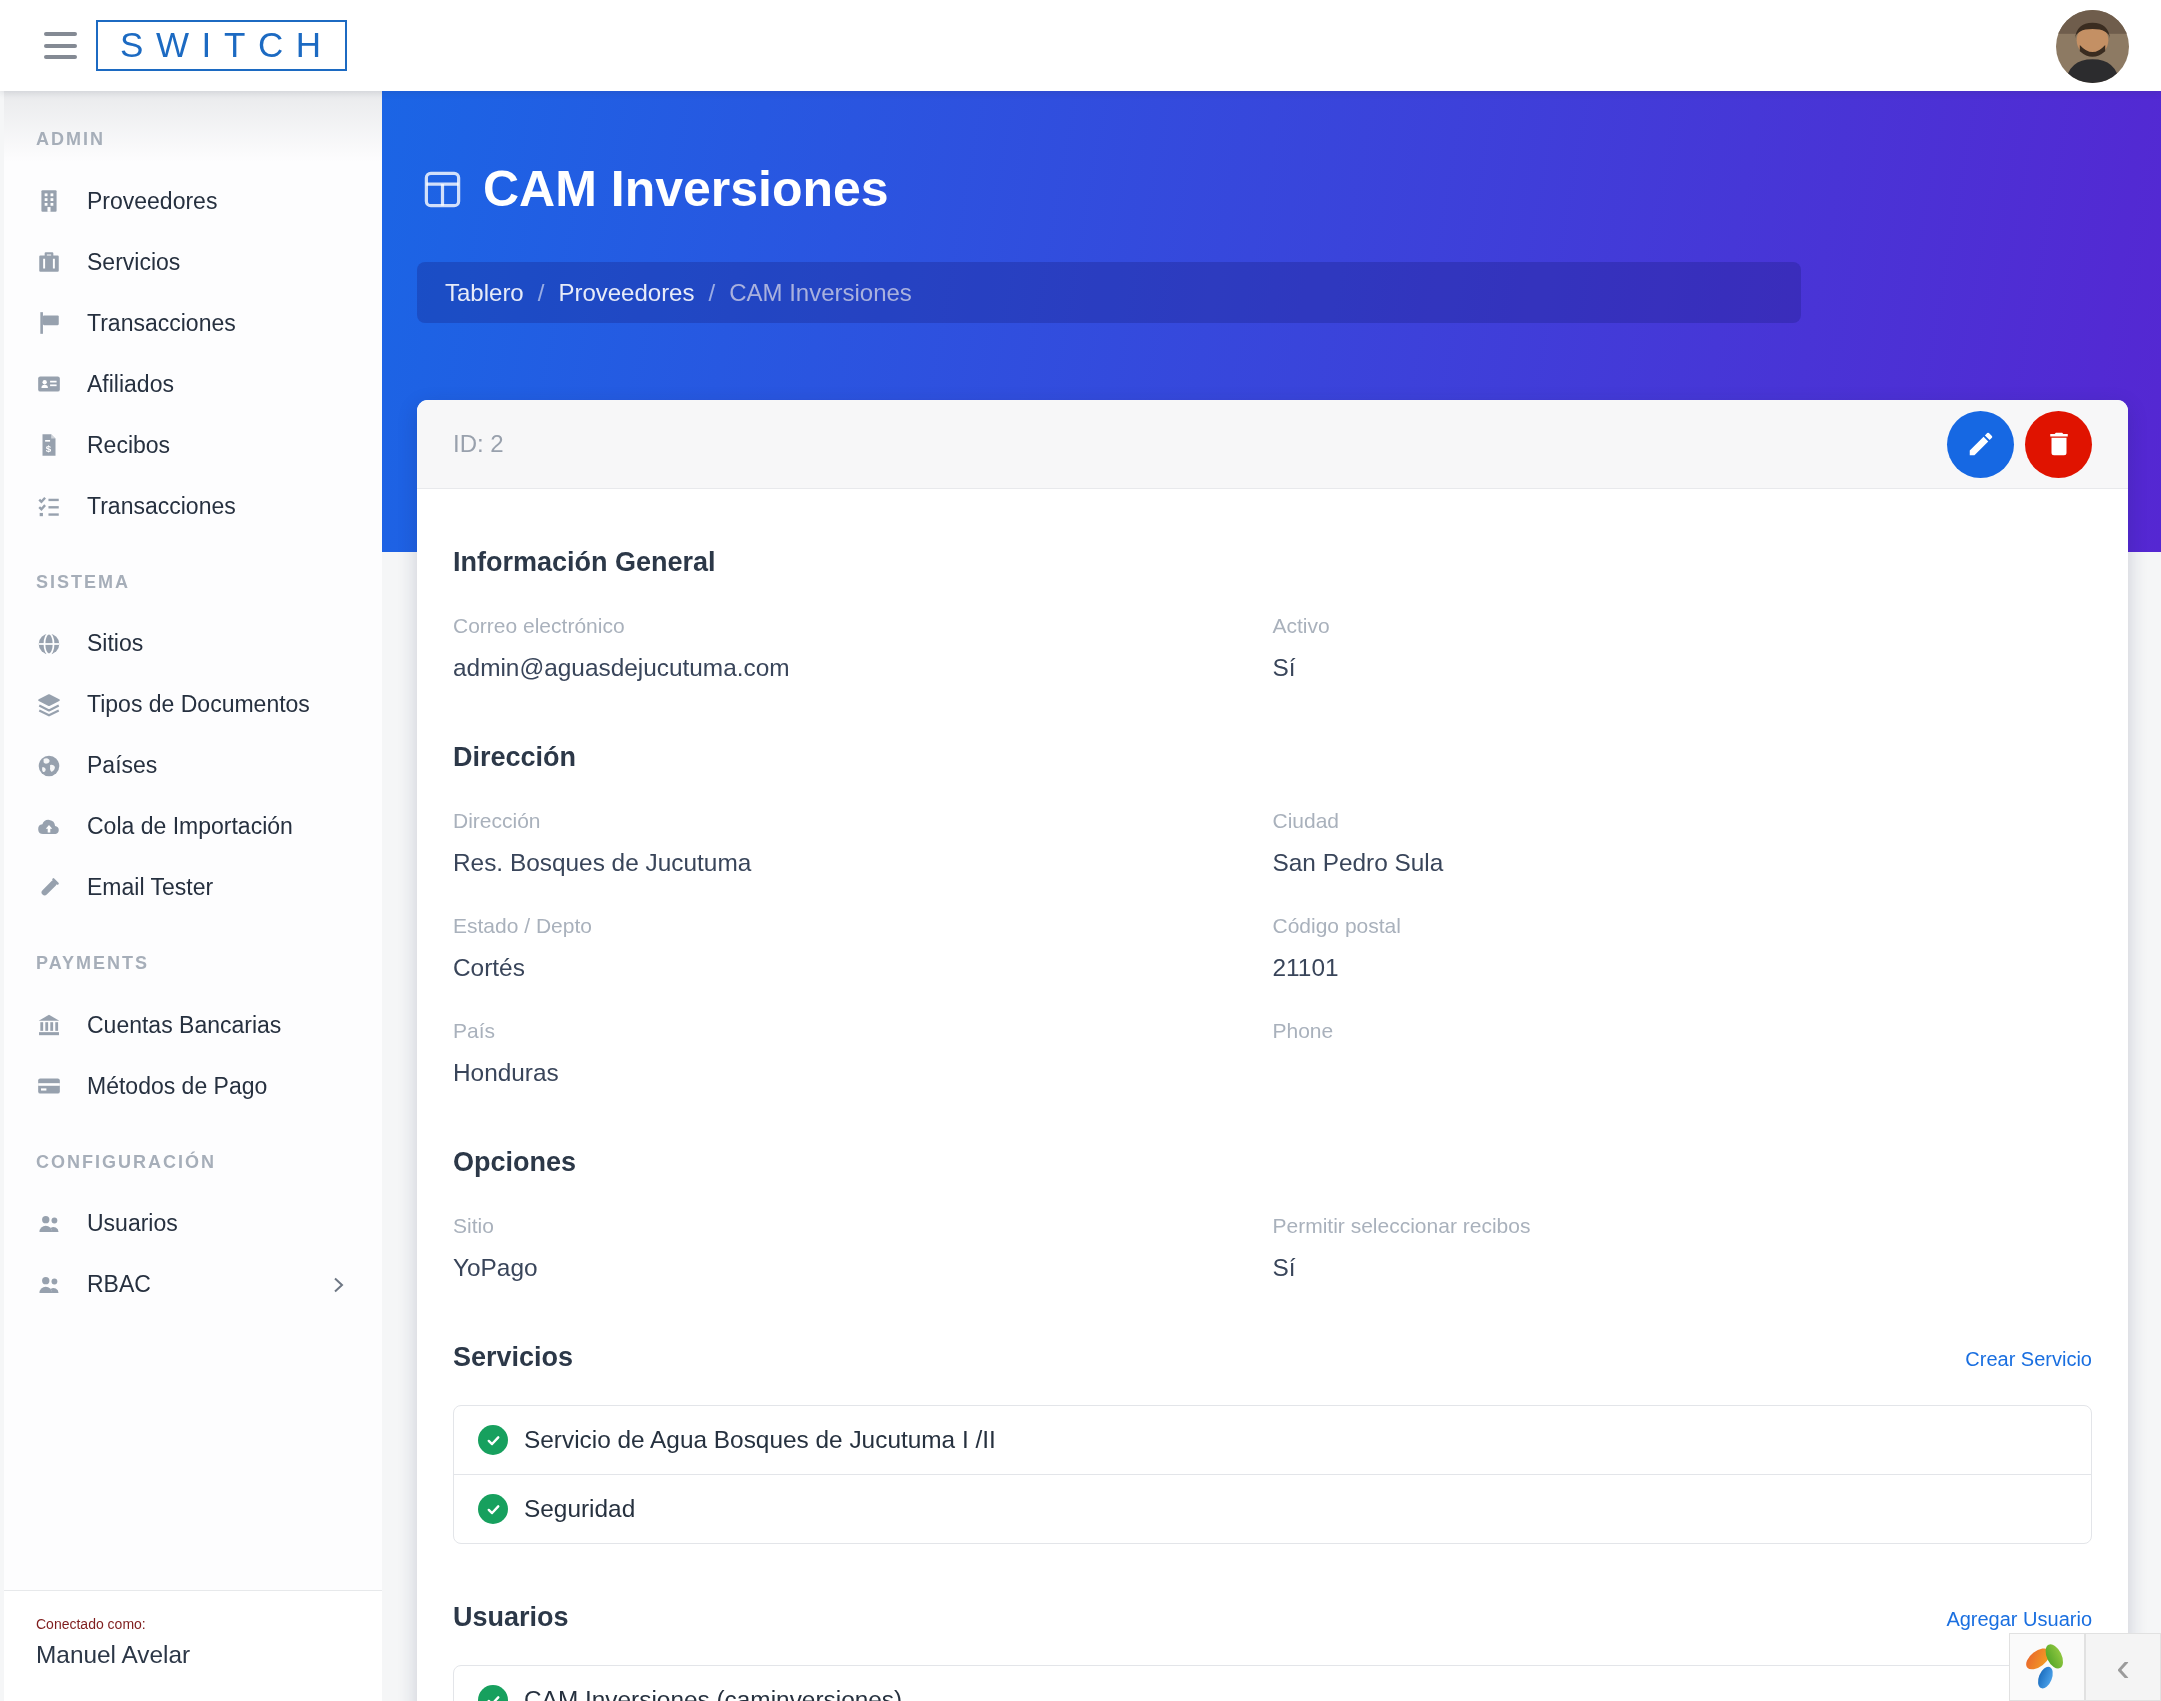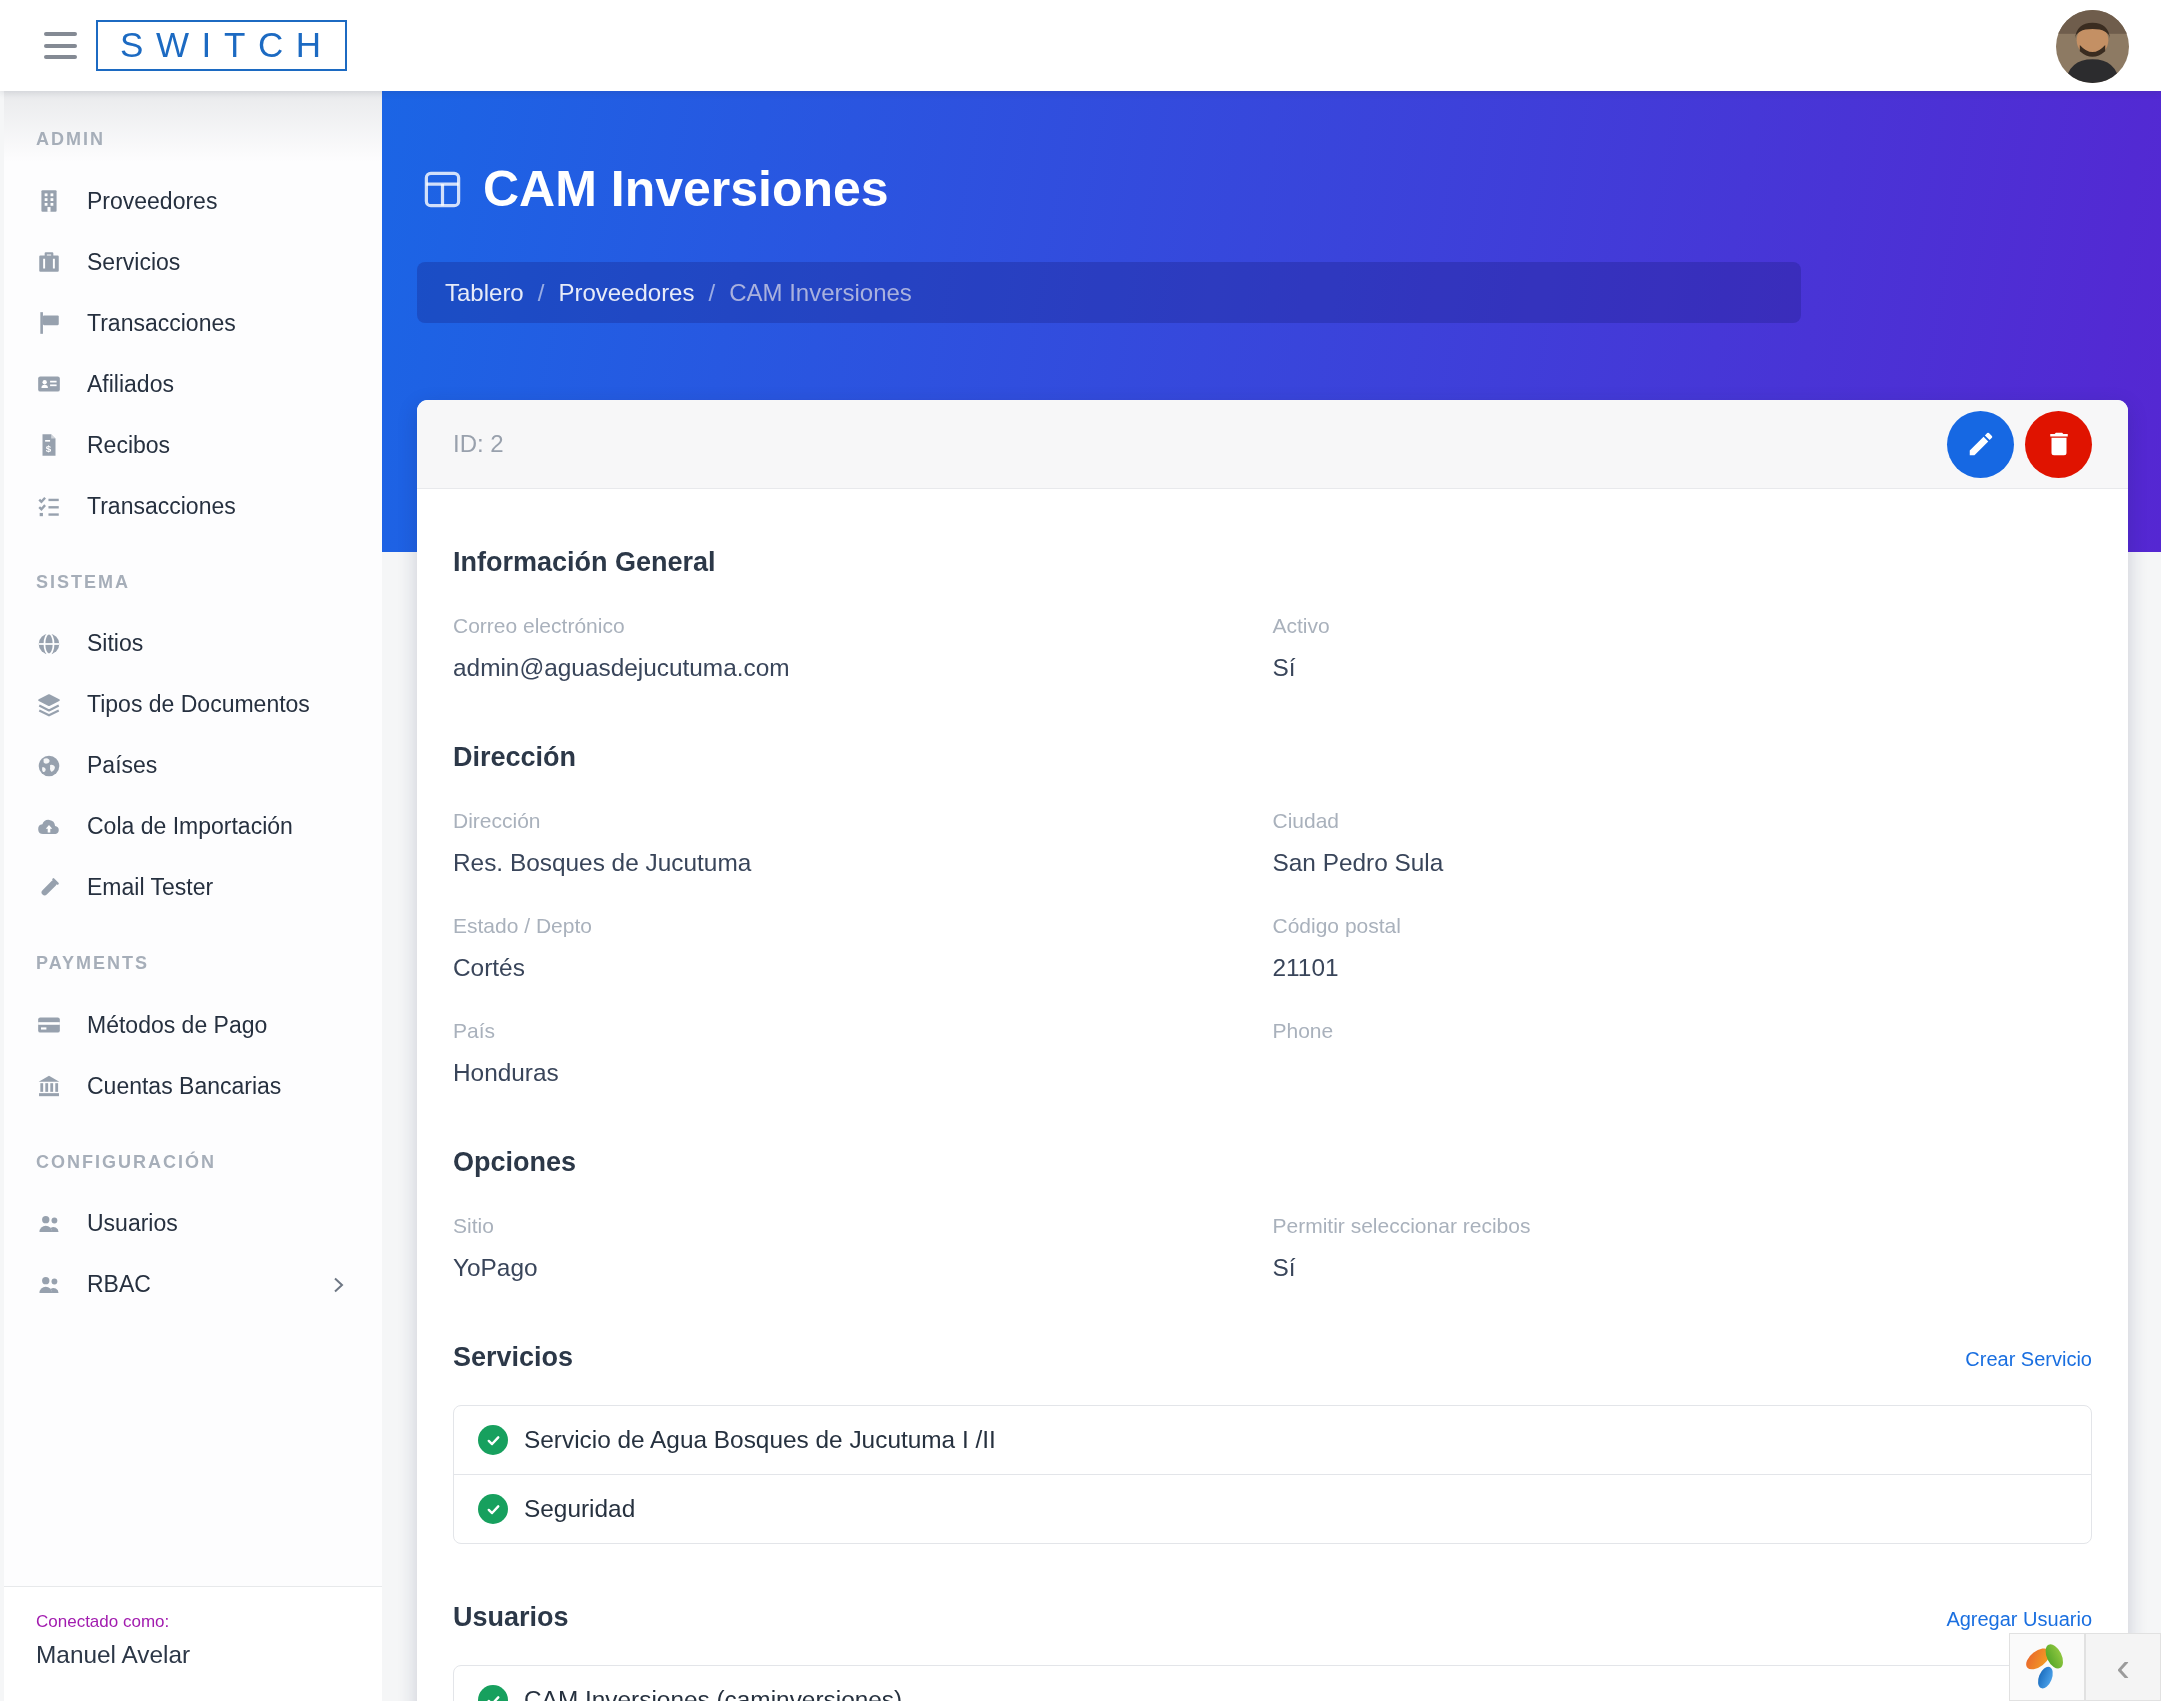--- a/index.html
+++ b/index.html
@@ -22,21 +22,21 @@
              background-image:linear-gradient(to bottom, #e9eaec 0, #fdfdfe 71px); z-index:20; }
   .nav-label { margin:35px 0 20.5px 32px; font-size:18px; font-weight:bold; letter-spacing:2px; color:#a6aeb9; }
   .nav-group:first-child .nav-label { margin-top:38px; }
   .nav-item { display:flex; align-items:center; height:61px; padding-left:32px; cursor:pointer; text-decoration:none; }
   .nav-icon { width:35px; height:27px; display:flex; align-items:center; justify-content:flex-start; color:#97a1ae; flex:none; }
   .nav-icon svg { width:26px; height:26px; }
   .nav-text { margin-left:16px; font-size:23px; color:#26303f; }
   .nav-chevron { margin-left:auto; margin-right:32px; color:#6e7784; display:flex; }
   .sidebar-footer { position:absolute; left:0; right:0; bottom:0; background:#ffffff;
                     border-top:0.8px solid #e7e9eb; padding:25px 0 32px 32px; }
-  .connected-label { font-size:17px; color:#a21caf; margin-bottom:9.5px; }
+  .connected-label { font-size:14px; color:#7f1d1d; margin-bottom:9.5px; }
   .connected-user  { font-size:24.4px; color:#2c3747; }
 
   
   .main { position:absolute; left:378px; top:91px; right:0; bottom:0; overflow:hidden; background:#f5f6f7; }
   .hero { position:absolute; top:0; left:0; right:0; height:461px;
           background:linear-gradient(100deg,#1b65e5 0%, #5527d2 100%); }
   .page-title { position:absolute; top:69px; left:43px; display:flex; align-items:center; gap:19px;
                 color:#ffffff; font-size:50px; font-weight:bold; z-index:2; }
   .title-icon svg { width:43px; height:43px; display:block; }
   .breadcrumb { position:absolute; top:171px; left:39px; width:1384px; height:61px; z-index:2;
@@ -240,39 +240,39 @@
           </span>
           <span class="nav-text">Email Tester</span>
         </a>
       </div>
 
       <div class="nav-group">
         <div class="nav-label">PAYMENTS</div>
         <a class="nav-item">
           <span class="nav-icon">
             <svg viewBox="0 0 24 24" fill="currentColor">
-                <rect x="2" y="5" width="20" height="14" rx="2"></rect>
-                <rect x="2" y="9.4" width="20" height="2.4" fill="#fff"></rect>
-                <rect x="4.6" y="14.2" width="5" height="2" fill="#fff"></rect>
-              </svg>
-          </span>
-          <span class="nav-text">Métodos de Pago</span>
-        </a>
-        <a class="nav-item">
-          <span class="nav-icon">
-            <svg viewBox="0 0 24 24" fill="currentColor">
                 <path d="M12 2.6 L21.5 8 H2.5 Z"></path>
                 <rect x="4" y="9.4" width="2.6" height="8"></rect>
                 <rect x="8.6" y="9.4" width="2.6" height="8"></rect>
                 <rect x="13.2" y="9.4" width="2.6" height="8"></rect>
                 <rect x="17.8" y="9.4" width="2.6" height="8"></rect>
                 <rect x="2.8" y="18.6" width="18.4" height="2.8"></rect>
               </svg>
           </span>
           <span class="nav-text">Cuentas Bancarias</span>
+        </a>
+        <a class="nav-item">
+          <span class="nav-icon">
+            <svg viewBox="0 0 24 24" fill="currentColor">
+                <rect x="2" y="5" width="20" height="14" rx="2"></rect>
+                <rect x="2" y="9.4" width="20" height="2.4" fill="#fff"></rect>
+                <rect x="4.6" y="14.2" width="5" height="2" fill="#fff"></rect>
+              </svg>
+          </span>
+          <span class="nav-text">Métodos de Pago</span>
         </a>
       </div>
 
       <div class="nav-group">
         <div class="nav-label">CONFIGURACIÓN</div>
         <a class="nav-item">
           <span class="nav-icon">
             <svg viewBox="0 0 24 24" fill="currentColor">
                 <circle cx="9" cy="8" r="3.4"></circle>
                 <path d="M3.2 19.4a5.8 5.8 0 0 1 11.6 0z"></path>

